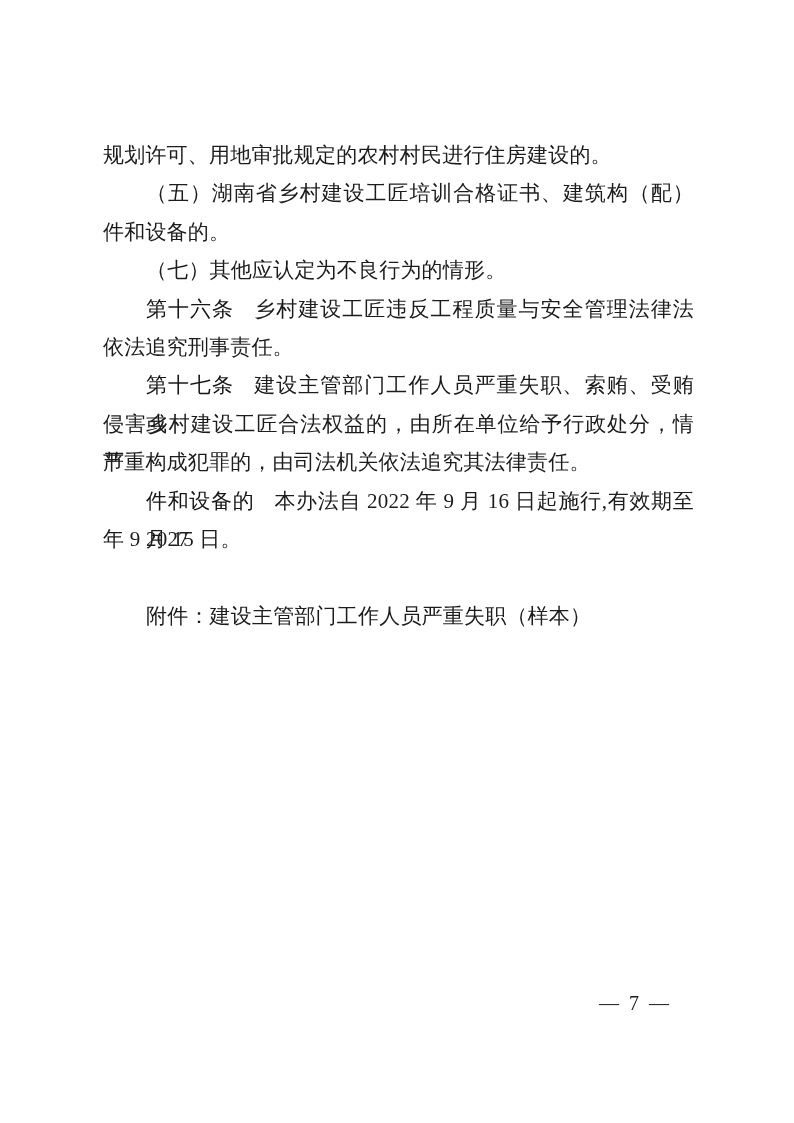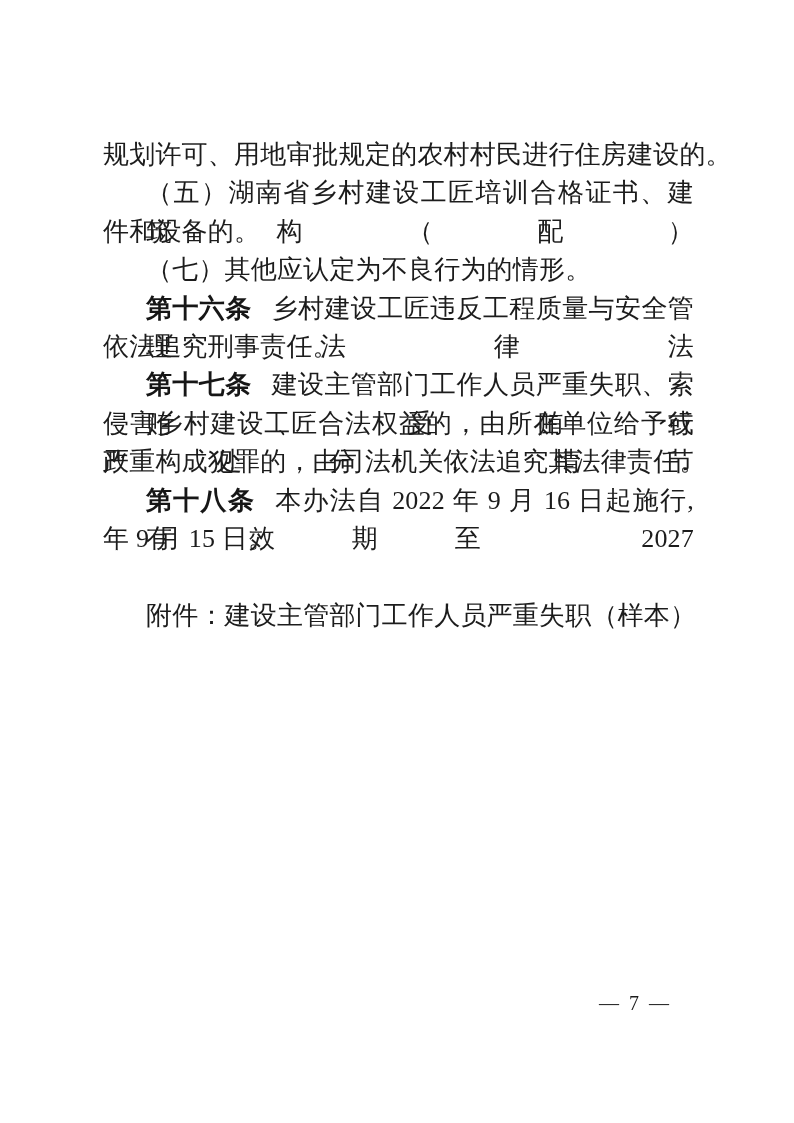--- a/index.html
+++ b/index.html
@@ -19,42 +19,42 @@
     left: 0; top: 0;
     width: 794px;
     height: 1123px;
     background: #ffffff;
   }
   .text-block {
     position: absolute;
     left: 103px;
     top: 136px;
     width: 591px;
-    font-size: 26px;
+    font-size: 21px;
     line-height: 38.4px;
     color: #1c1c1c;
     letter-spacing: 0.2px;
   }
   .line {
     height: 38.4px;
     white-space: nowrap;
   }
   .line.full {
     white-space: normal;
     text-align: justify;
     text-align-last: justify;
   }
   .line.indent {
     padding-left: 43px;
   }
   .line.blank {
     height: 38.4px;
   }
   .article-no {
-    font-weight: 700;
+    font-weight: 400;
     margin-right: 20px;
     color: #161616;
   }
   .footer {
     position: absolute;
     top: 992px;
     left: 599px;
     display: flex;
     align-items: center;
     gap: 9px;
@@ -108,21 +108,21 @@
 
       <div class="line full">
         <span class="line-text">侵害乡村建设工匠合法权益的，由所在单位给予行政处分，情节</span>
       </div>
 
       <div class="line">
         <span class="line-text">严重构成犯罪的，由司法机关依法追究其法律责任。</span>
       </div>
 
       <div class="line indent full">
-        <span class="article-no">第十八条</span><span class="line-text">本办法自 2022 年 9 月 16 日起施行,有效期至 2027</span>
+        <span class="article-no">件和设备的</span><span class="line-text">本办法自 2022 年 9 月 16 日起施行,有效期至 2027</span>
       </div>
 
       <div class="line">
         <span class="line-text">年 9 月 15 日。</span>
       </div>
 
       <div class="line blank">
         <span class="line-text"></span>
       </div>
 

